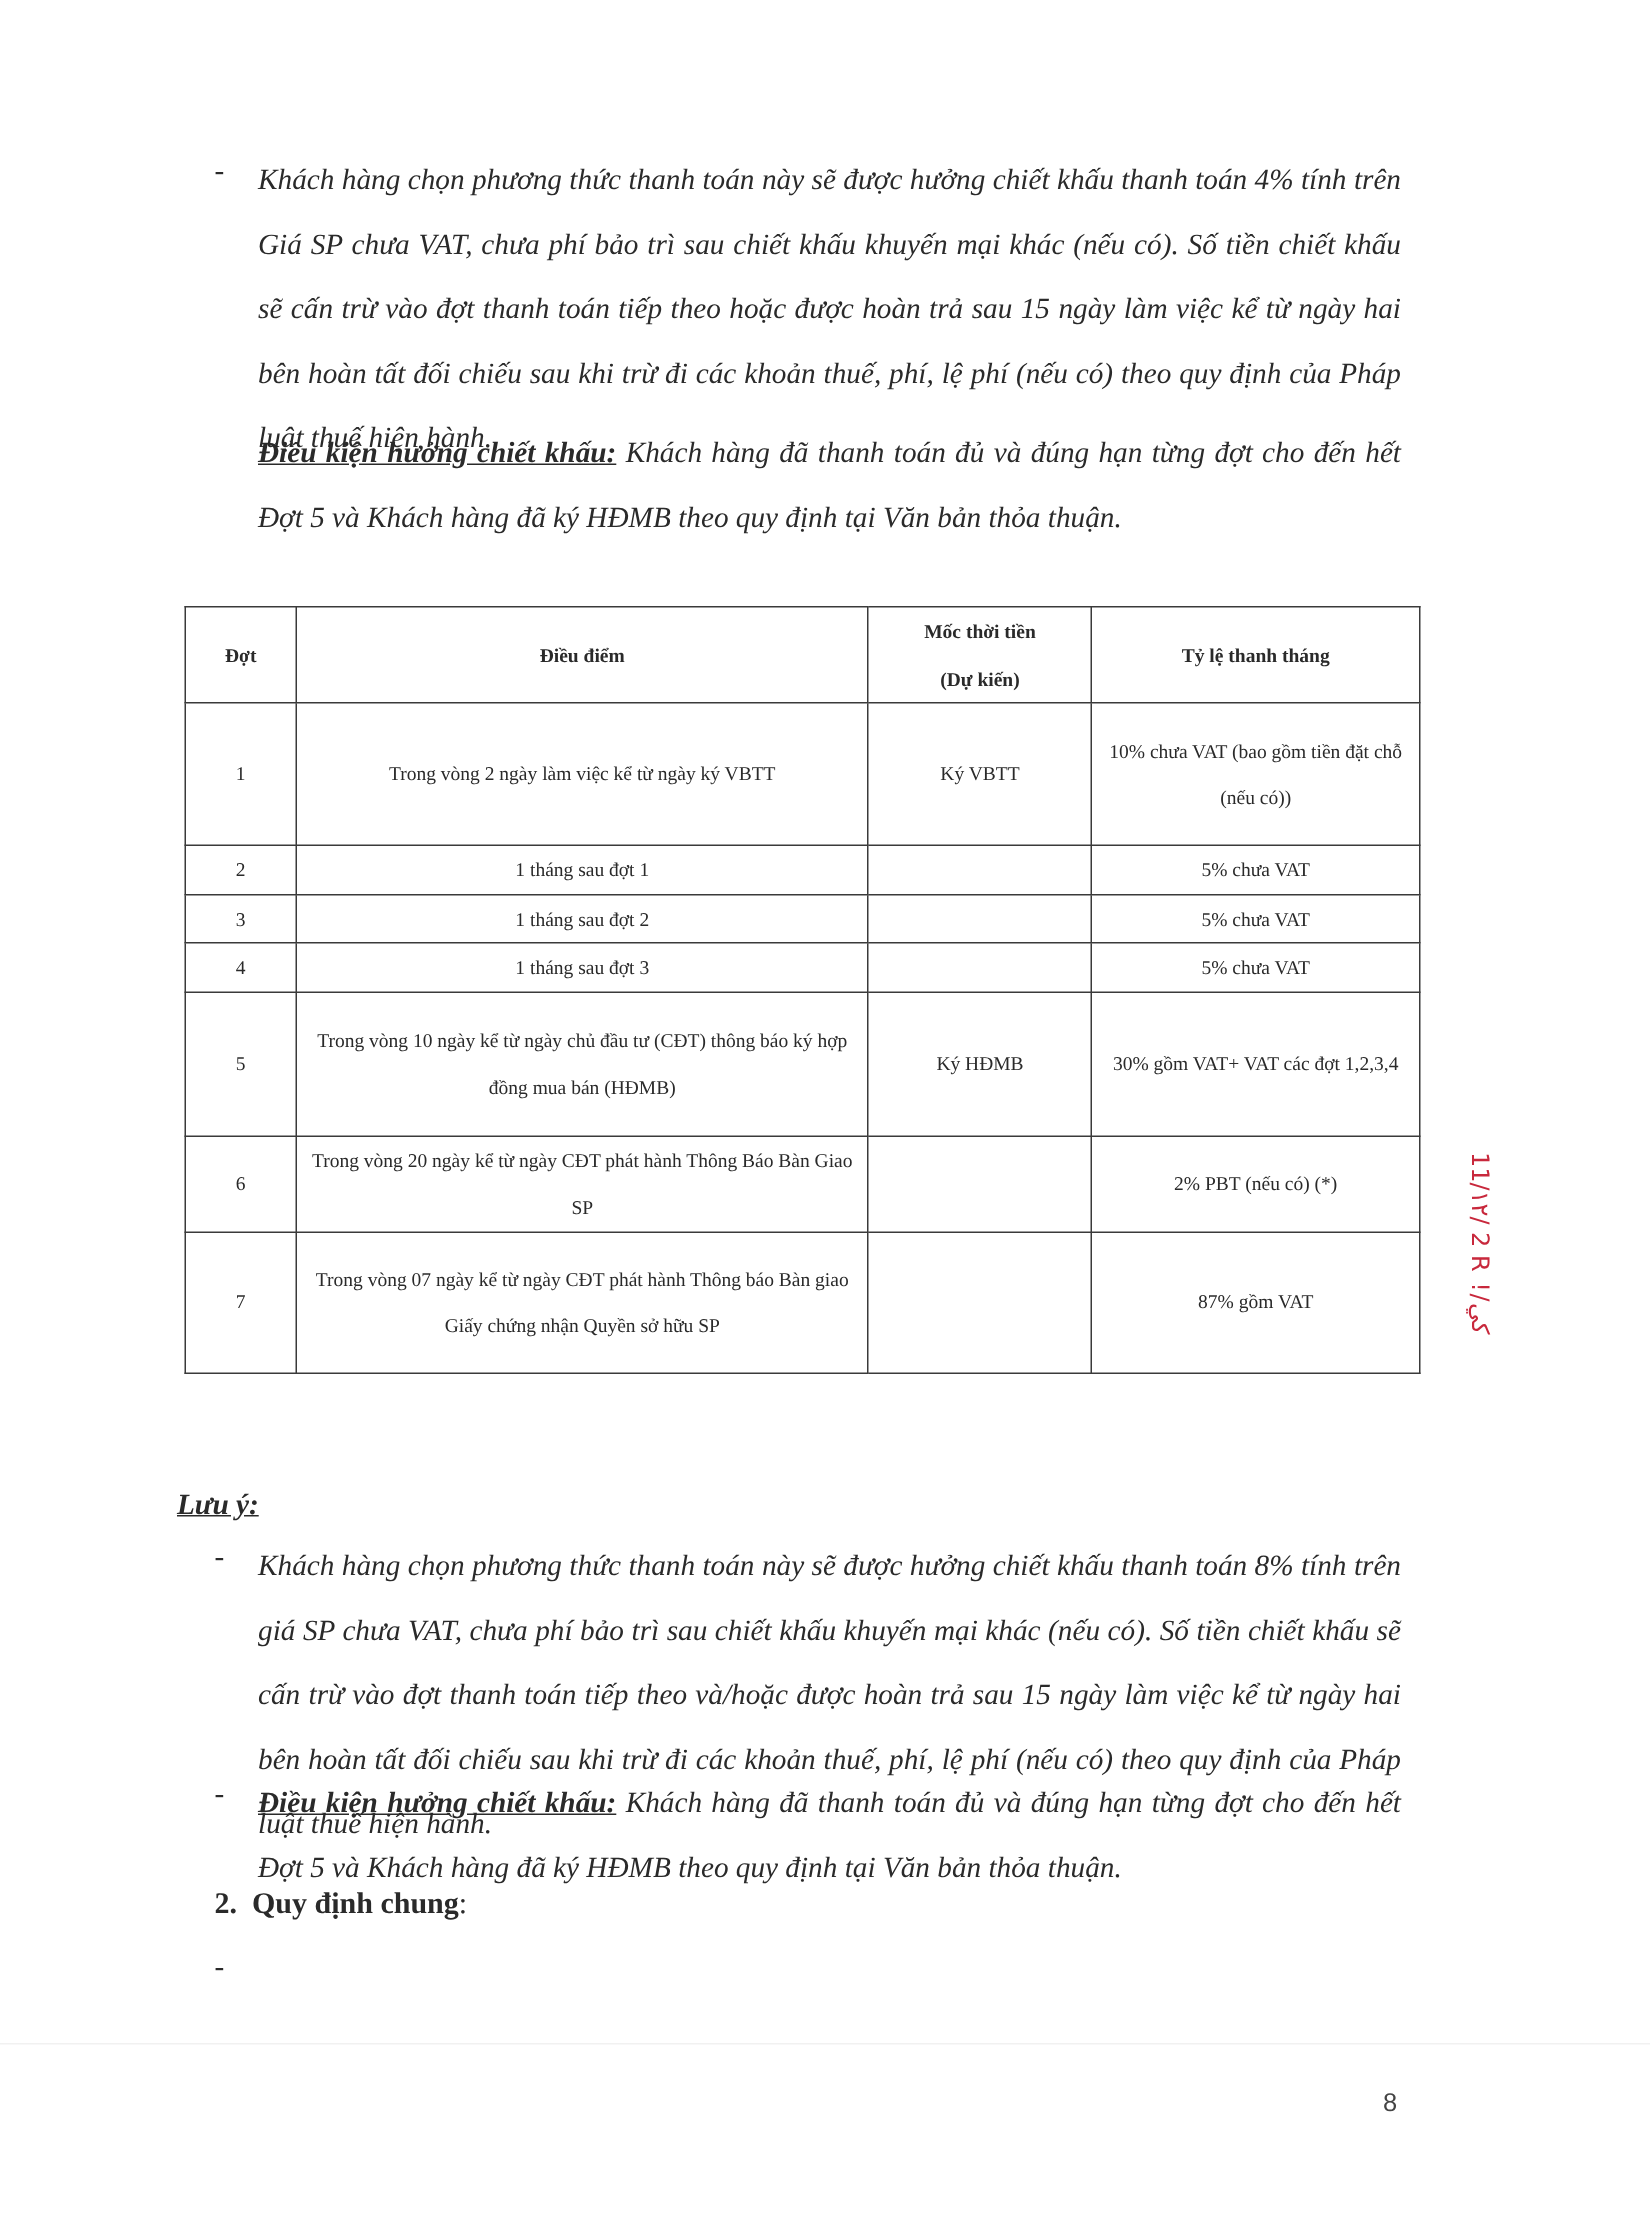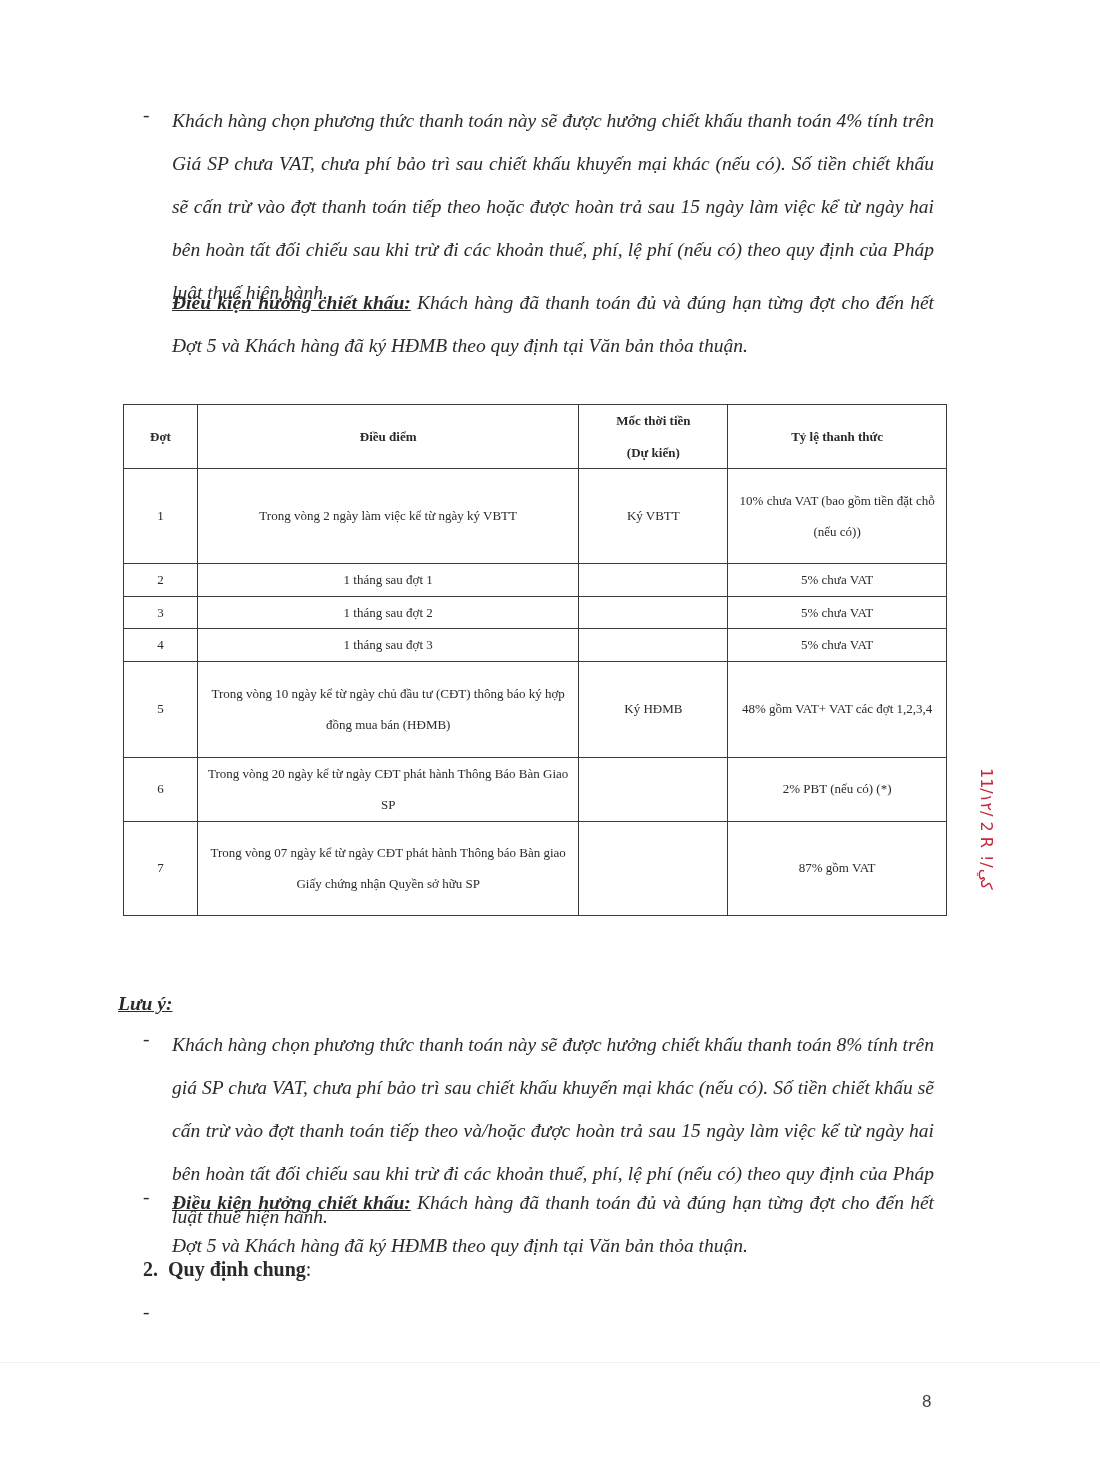--- a/index.html
+++ b/index.html
@@ -64,21 +64,21 @@
 
   <table class="pt5">
     <thead>
       <tr style="height:63px">
         <th class="col-dot">Đợt</th>
         <th class="col-time">Điều điểm</th>
         <th class="col-mark">
           <div>Mốc thời tiền</div>
           <div>(Dự kiến)</div>
         </th>
-        <th class="col-rate">Tỷ lệ thanh thức</th>
+        <th class="col-rate">Tỷ lệ thanh tháng</th>
       </tr>
     </thead>
     <tbody>
       <tr style="height:95px">
         <td>1</td>
         <td>Trong vòng 2 ngày làm việc kể từ ngày ký VBTT</td>
         <td>Ký VBTT</td>
         <td>10% chưa VAT (bao gồm tiền đặt chỗ (nếu có))</td>
       </tr>
       <tr style="height:32px">
@@ -96,21 +96,21 @@
       <tr style="height:32px">
         <td>4</td>
         <td>1 tháng sau đợt 3</td>
         <td></td>
         <td>5% chưa VAT</td>
       </tr>
       <tr style="height:96px">
         <td>5</td>
         <td>Trong vòng 10 ngày kể từ ngày chủ đầu tư (CĐT) thông báo ký hợp đồng mua bán (HĐMB)</td>
         <td>Ký HĐMB</td>
-        <td>48% gồm VAT+ VAT các đợt 1,2,3,4</td>
+        <td>30% gồm VAT+ VAT các đợt 1,2,3,4</td>
       </tr>
       <tr style="height:63px">
         <td>6</td>
         <td>Trong vòng 20 ngày kể từ ngày CĐT phát hành Thông Báo Bàn Giao SP</td>
         <td></td>
         <td>2% PBT (nếu có) (*)</td>
       </tr>
       <tr style="height:94px">
         <td>7</td>
         <td>Trong vòng 07 ngày kể từ ngày CĐT phát hành Thông báo Bàn giao Giấy chứng nhận Quyền sở hữu SP</td>

